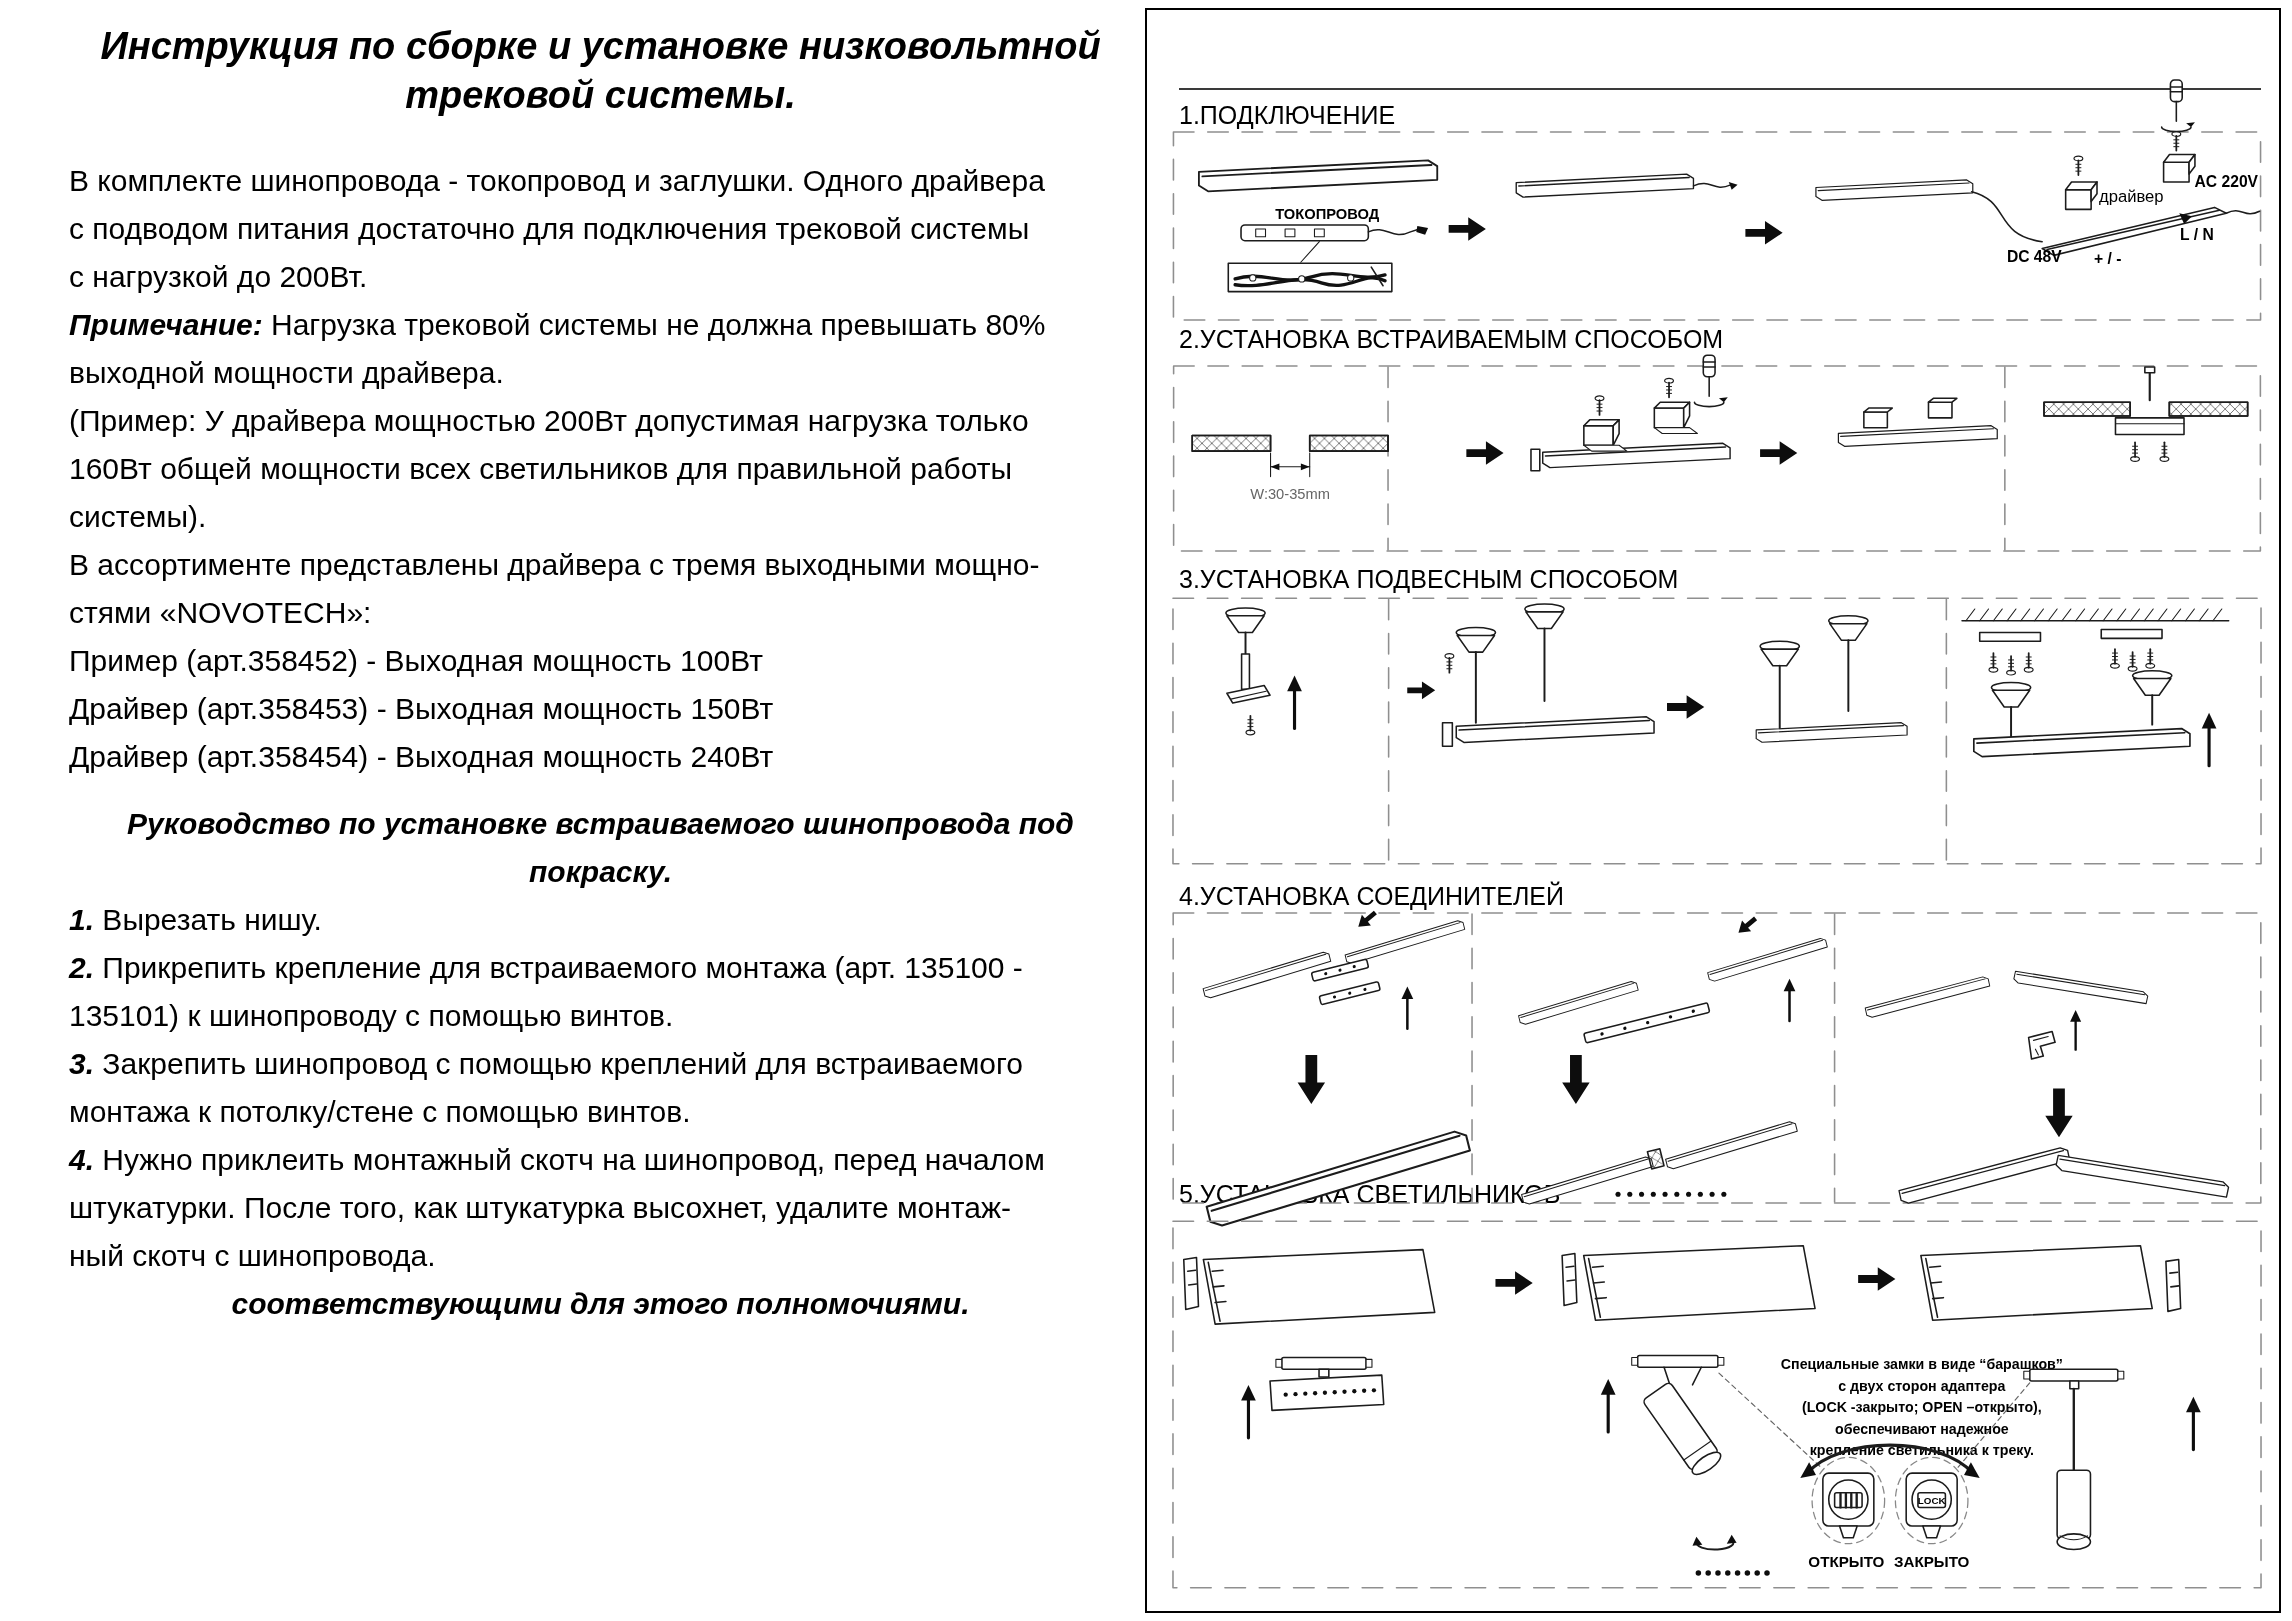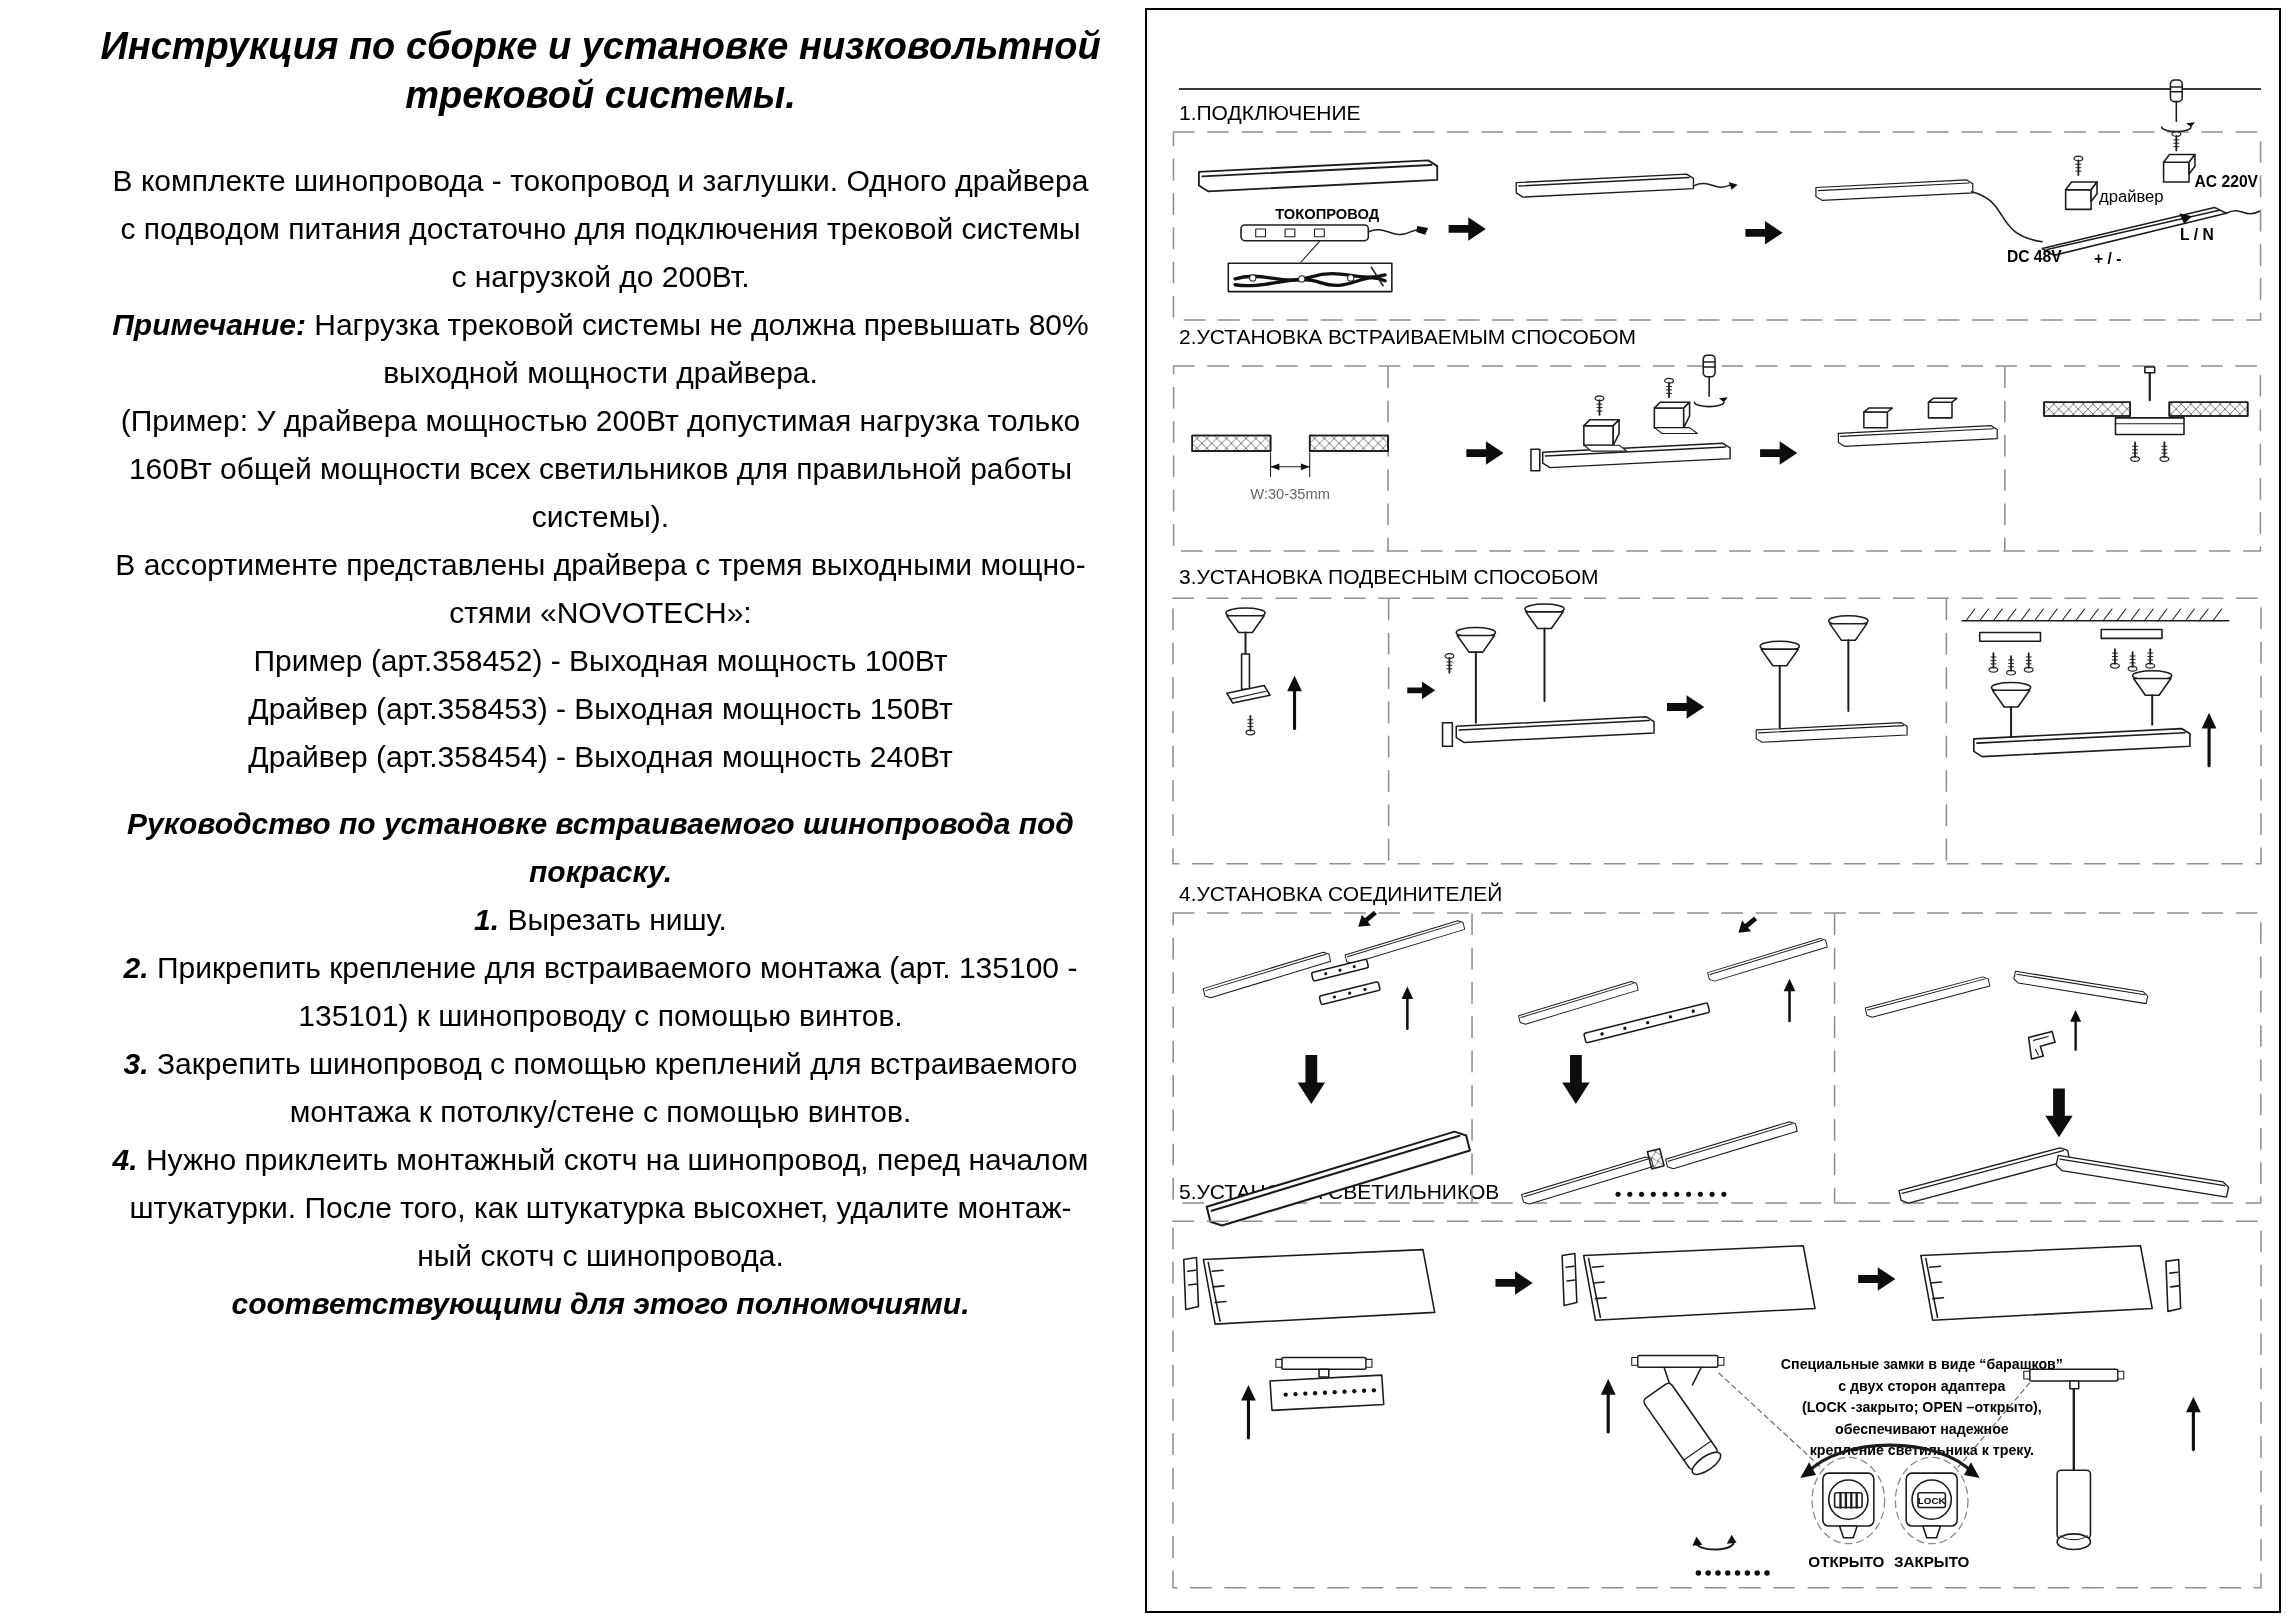--- a/index.html
+++ b/index.html
@@ -2,29 +2,29 @@
 <html><head>
 <meta charset="utf-8">
 <style>
   html,body{margin:0;padding:0;background:#fff;}
   .page{position:relative;width:2293px;height:1621px;background:#fff;overflow:hidden;
         font-family:"Liberation Sans",sans-serif;color:#000;padding-left:24px;}
   
   .left-col{position:absolute;left:69px;top:21.6px;width:1063px;}
   .title{font-size:38px;font-weight:bold;font-style:italic;text-align:center;line-height:49px;}
   .bodytext{margin-top:37px;font-size:30px;line-height:48px;}
-  .ln{white-space:nowrap;text-align:center;}
+  .ln{white-space:nowrap;}
   .c{text-align:center;}
   .b{font-weight:bold;font-style:italic;}
   .bi{font-weight:bold;font-style:italic;}
   
   .right-panel{position:absolute;left:1145px;top:7.8px;width:1136px;height:1605px;
                border:2.9px solid #000;box-sizing:border-box;}
   .toprule{position:absolute;left:32px;top:78px;width:1082px;border-top:2px solid #3a3a3a;}
-  .sec-title{position:absolute;left:32px;font-size:21px;white-space:nowrap;}
+  .sec-title{position:absolute;left:32px;font-size:25px;white-space:nowrap;}
   .boxsvg{position:absolute;overflow:visible;}
   .art{stroke:#1c1c1c;stroke-width:1.6;fill:none;stroke-linejoin:round;stroke-linecap:round;}
   .dash{stroke:#8f8f8f;stroke-width:1.6;stroke-dasharray:21 14;fill:none;}
   .k{fill:#0d0d0d;stroke:none;}
   .w{fill:#fff;}
   .wire{stroke-width:3.4;stroke:#111;}
   .thin{stroke-width:1.1;}
   .lead{stroke:#666;stroke-width:1.2;stroke-dasharray:5 4;}
   .tl{fill:#000;stroke:none;font-family:"Liberation Sans",sans-serif;}
   .s15b{font-size:15px;font-weight:bold;}

